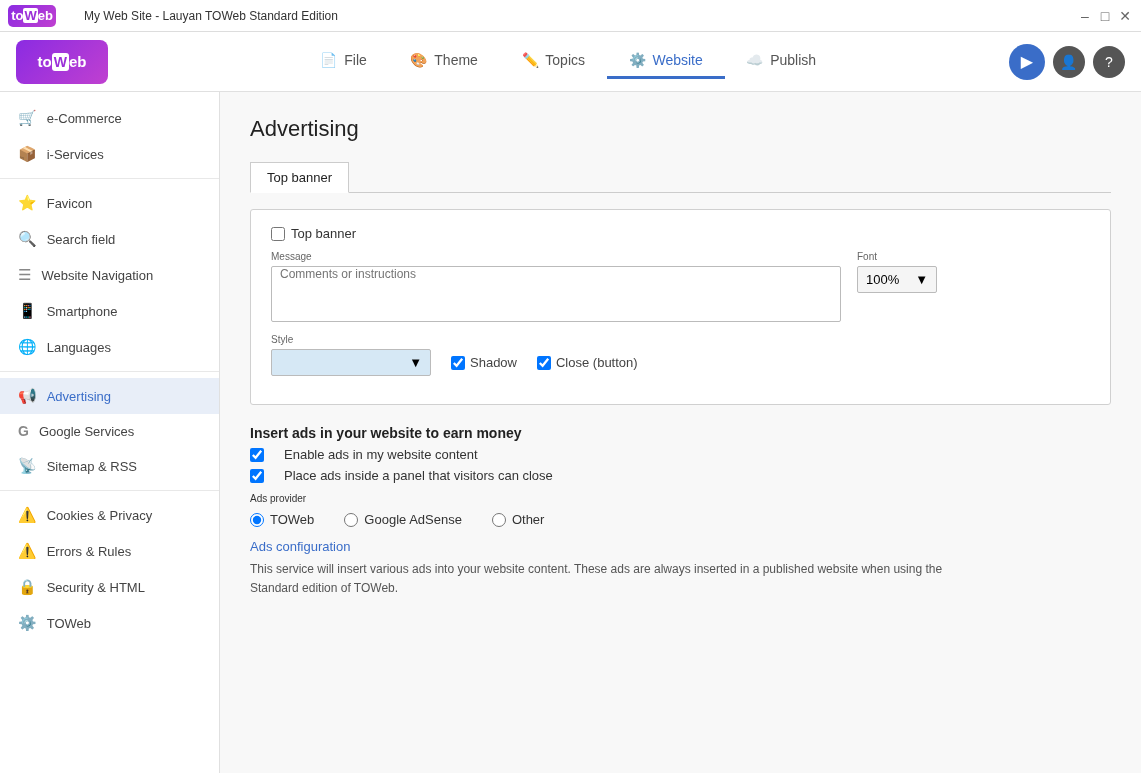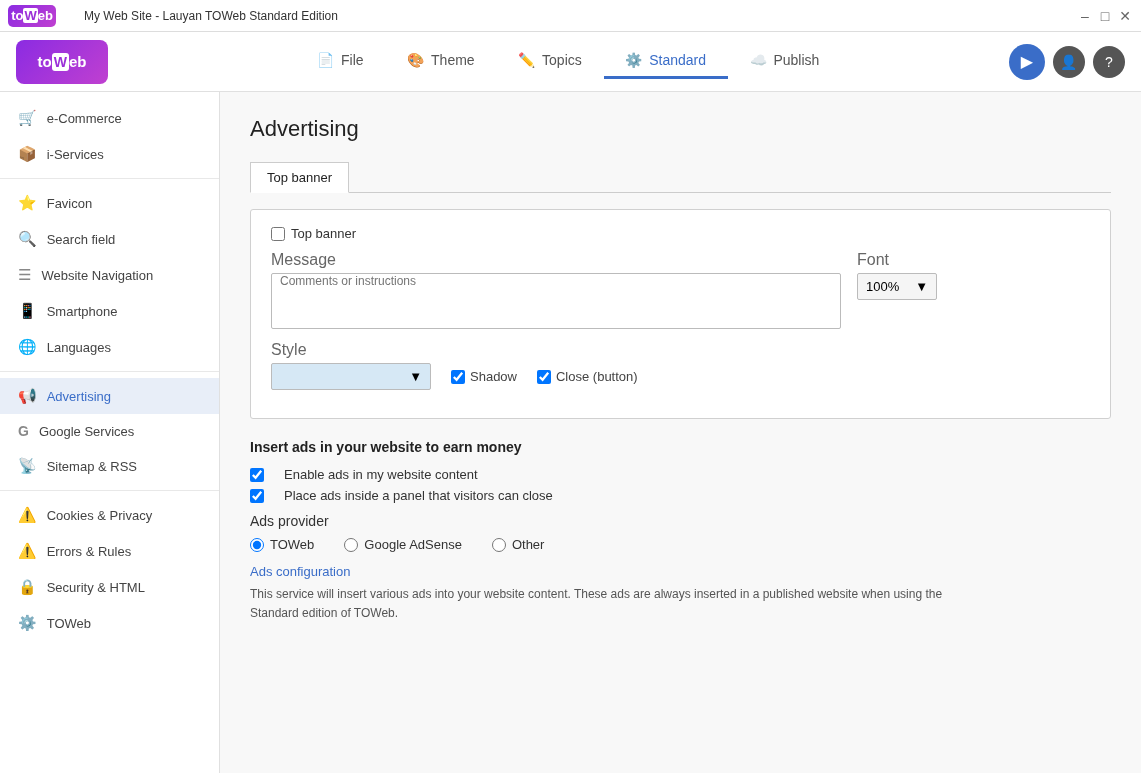--- a/index.html
+++ b/index.html
@@ -132,21 +132,21 @@
     
     .panel {
       background: #fff;
       border: 1px solid #d0d0d0;
       border-radius: 3px;
       padding: 16px 20px;
       margin-bottom: 20px;
     }
     .checkbox-row { display: flex; align-items: center; gap: 6px; margin-bottom: 10px; }
     .checkbox-row label { font-size: 13px; color: #333; font-weight: 500; }
-    .form-label { font-size: 16px; color: #666; margin-bottom: 4px; }
+    .form-label { font-size: 10px; color: #666; margin-bottom: 4px; }
     .form-row { display: flex; gap: 16px; align-items: flex-start; margin-bottom: 12px; }
     .form-col { display: flex; flex-direction: column; }
     textarea {
       width: 570px; height: 56px;
       border: 1px solid #bbb; border-radius: 2px;
       font-size: 12px; color: #999;
       padding: 0 8px; resize: none;
       font-family: inherit;
     }
     .font-select {
@@ -162,23 +162,23 @@
     .style-row { display: flex; align-items: center; gap: 20px; }
     .style-select {
       border: 1px solid #bbb; border-radius: 2px;
       padding: 5px 8px; background: #d6e8f5;
       width: 160px; display: flex; align-items: center; justify-content: space-between;
       cursor: pointer; font-size: 13px;
     }
     .checkbox-inline { display: flex; align-items: center; gap: 5px; font-size: 13px; color: #444; }
 
     
-    .section-title { font-size: 14px; font-weight: 600; color: #222; margin-bottom: 12px; }
+    .section-title { font-size: 14px; font-weight: 600; color: #222; margin-bottom: 6px; }
     .ads-checkbox { display: flex; align-items: center; gap: 20px; font-size: 13px; color: #333; margin-bottom: 6px; }
-    .ads-provider-label { font-size: 14px; color: #333; margin-bottom: 8px; margin-top: 10px; }
+    .ads-provider-label { font-size: 10px; color: #333; margin-bottom: 8px; margin-top: 10px; }
     .radio-group { display: flex; gap: 30px; align-items: center; margin-bottom: 12px; }
     .radio-item { display: flex; align-items: center; gap: 6px; font-size: 13px; color: #333; cursor: pointer; }
     .ads-config-label { font-size: 13px; color: #3a6dc8; margin-bottom: 6px; }
     .ads-config-text { font-size: 12px; color: #555; line-height: 1.6; max-width: 720px; }
 
     
     ::-webkit-scrollbar { width: 6px; }
     ::-webkit-scrollbar-track { background: #f0f0f0; }
     ::-webkit-scrollbar-thumb { background: #ccc; border-radius: 3px; }
 
@@ -214,21 +214,21 @@
     <div class="toolbar-nav-item">
       <span>🎨</span>
       <span>Theme</span>
     </div>
     <div class="toolbar-nav-item">
       <span>✏️</span>
       <span>Topics</span>
     </div>
     <div class="toolbar-nav-item active">
       <span>⚙️</span>
-      <span>Standard</span>
+      <span>Website</span>
     </div>
     <div class="toolbar-nav-item">
       <span>☁️</span>
       <span>Publish</span>
     </div>
   </div>
   <div class="toolbar-right">
     <button class="btn-play">▶</button>
     <button class="btn-icon">👤</button>
     <button class="btn-icon" style="background:#555;">?</button>

